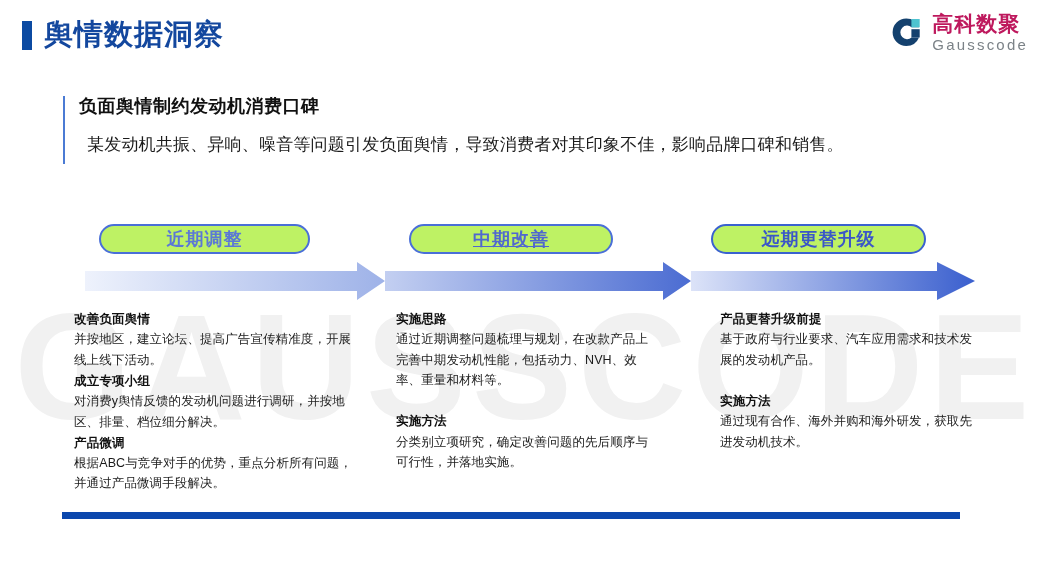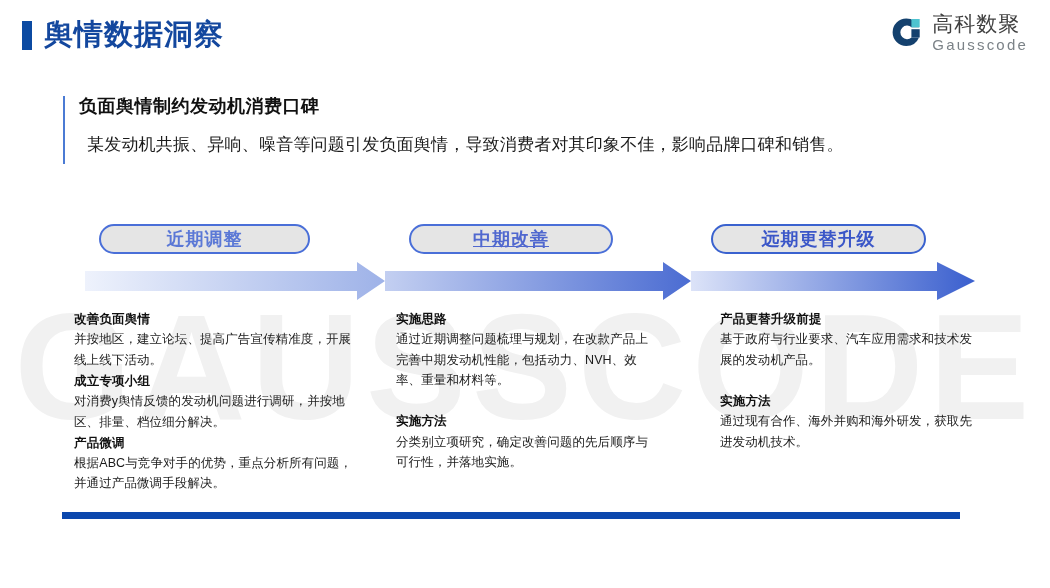--- a/index.html
+++ b/index.html
@@ -79,22 +79,22 @@
     height: 33px;
     flex: none;
   }
   .logo-text {
     display: flex;
     flex-direction: column;
     line-height: 1;
   }
   .logo-cn {
     font-size: 21px;
-    font-weight: normal;
-    color: #404040;
+    font-weight: bold;
+    color: #be185d;
     letter-spacing: 1px;
   }
   .logo-en {
     font-size: 15px;
     color: #7b8287;
     letter-spacing: 2.2px;
     margin-top: 3px;
   }
 
   
@@ -122,21 +122,21 @@
     margin: 8px;
     letter-spacing: 0.2px;
   }
 
   
   .pill {
     position: absolute;
     height: 30px;
     border: 2px solid #4a6fd8;
     border-radius: 16px;
-    background: #e5e5e5;
+    background: #bef264;
     display: flex;
     align-items: center;
     justify-content: center;
     z-index: 4;
     box-sizing: border-box;
   }
   .pill span {
     font-size: 18px;
     font-weight: bold;
     letter-spacing: 1px;

